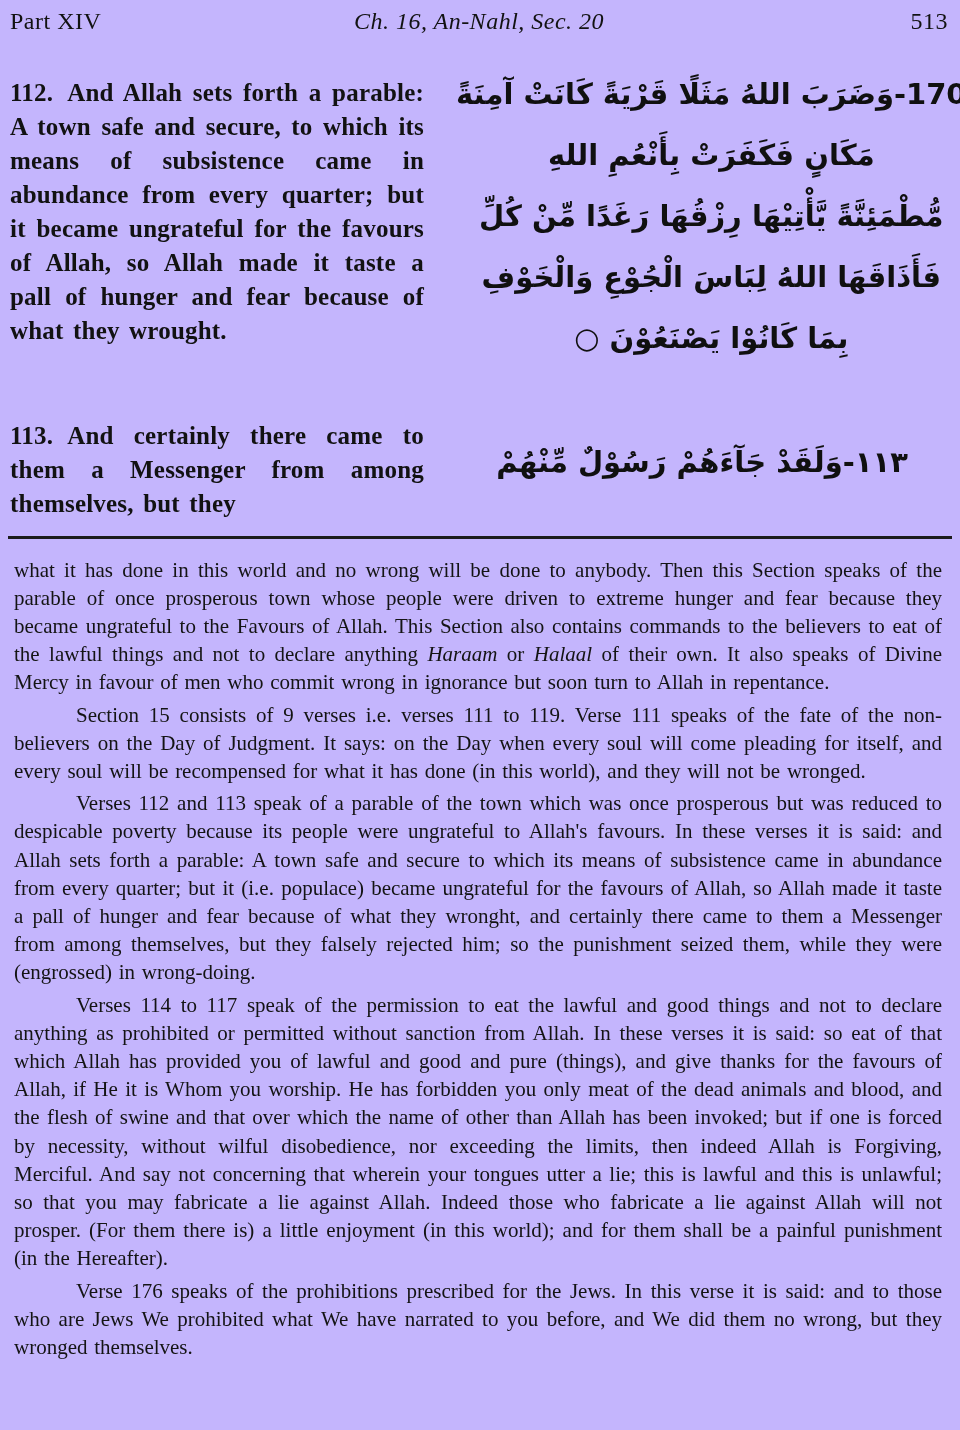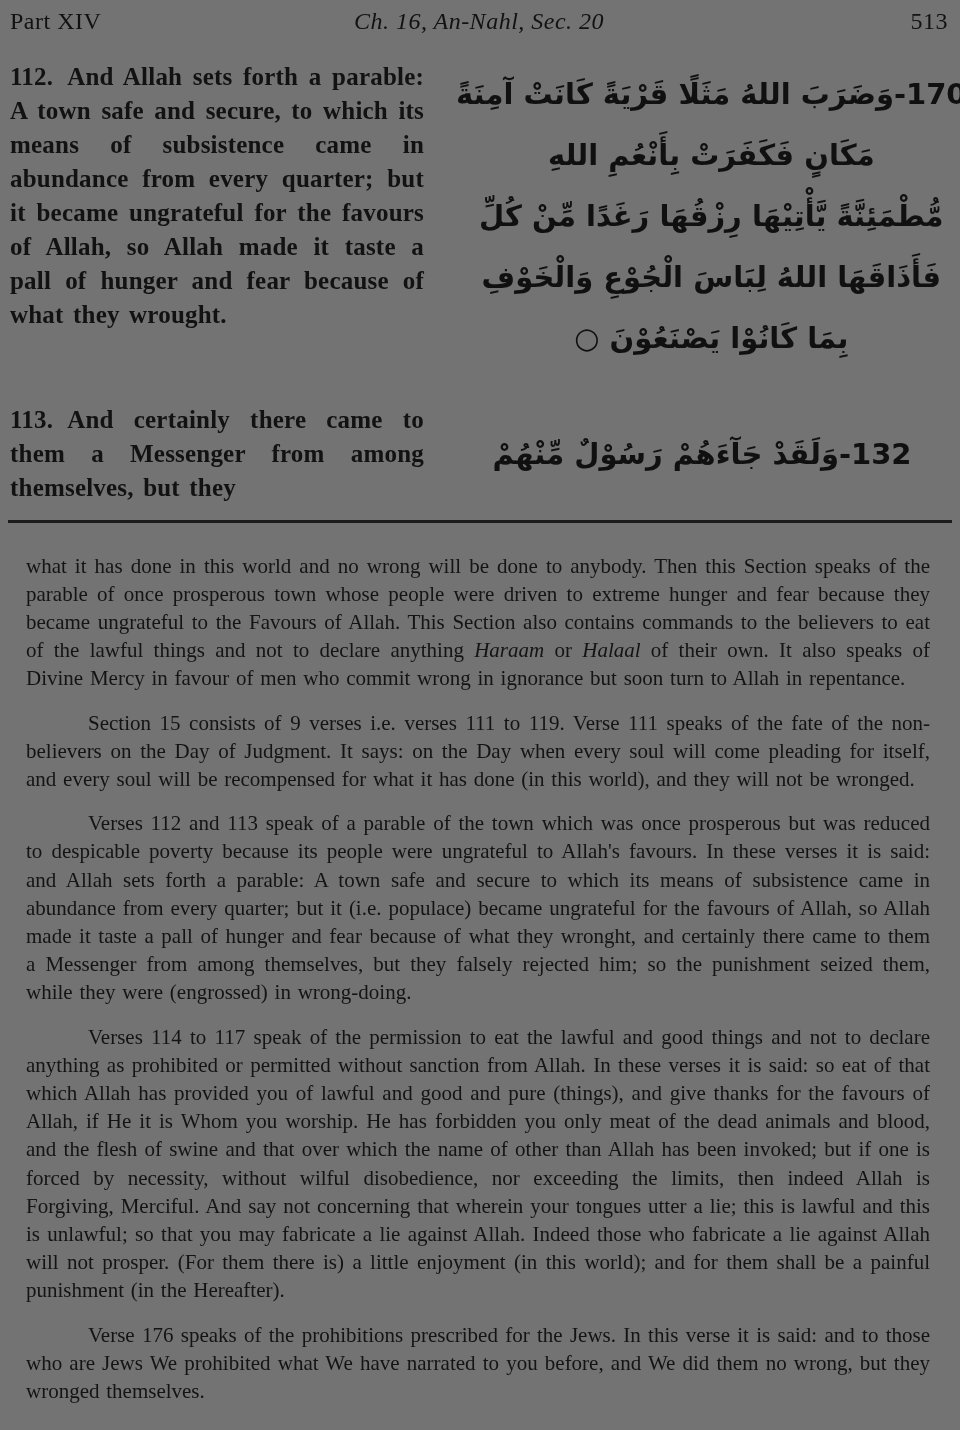--- a/index.html
+++ b/index.html
@@ -1,34 +1,34 @@
 <!DOCTYPE html>
 <html><head>
 <meta charset="utf-8">
 <style>
   html,body { margin:0; padding:0; background:#e8e8e6; }
   .page {
     position:relative; width:960px; height:1430px; margin:0 auto;
-    background:#737373; color:#121212; box-sizing:border-box;
+    background:#c4b5fd; color:#121212; box-sizing:border-box;
     padding:8px 12px 0 10px; overflow:hidden;
     font-family:"Liberation Serif", serif;
   }
   
   .hdr {
     display:grid; grid-template-columns:1fr auto 1fr; align-items:baseline;
     font-size:24px; line-height:1.15; letter-spacing:.5px;
   }
   .hdr .left  { justify-self:start; }
   .hdr .mid   { justify-self:center; font-style:italic; }
   .hdr .right { justify-self:end; }
   
   .verse-row { display:flex; }
   .verse-row.v112 { margin-top:24px; align-items:flex-start; }
   .verse-row.v113 { margin-top:34px; align-items:center; }
-  .col-en { width:420px; flex:none; box-sizing:border-box; padding-right:6px; }
+  .col-en { width:420px; flex:none; box-sizing:border-box; padding-right:6px;margin-top:16px; }
   .col-ar { flex:1; box-sizing:border-box; padding-left:26px; }
   .en-verse {
     margin:0; font-weight:700; font-size:25px; line-height:34px;
     text-align:justify; word-spacing:3px; letter-spacing:.2px;
   }
   .en-verse .vnum { margin-right:14px; }
   .ar-verse {
     direction:rtl; text-align:center;
     font-family:"DejaVu Sans", sans-serif; font-weight:700;
     font-size:29px; color:#101010;
@@ -36,21 +36,21 @@
   .ar-verse .ar-line { line-height:61px; white-space:nowrap; }
   .v112 .ar-verse { margin-top:4px; }
   .v113 .ar-verse .ar-line { line-height:50px; }
   
   .divider { border:none; border-top:3px solid #1c1c1c; margin:15px -4px 11px -2px; }
   
   .commentary {
     font-size:21px; line-height:28.2px; text-align:justify;
     word-spacing:1.5px; color:#141414; padding:2px 2px 0 0;
   }
-  .commentary p { margin:16px; text-indent:62px; }
+  .commentary p { margin:4px; text-indent:62px; }
   .commentary p.cont { text-indent:0; }
   .commentary i { font-style:italic; }
 </style>
 </head>
 <body>
 
 <div class="page">
 
   <div class="hdr">
     <span class="left">Part XIV</span>
@@ -72,21 +72,21 @@
       </div>
     </div>
   </div>
 
   <div class="verse-row v113">
     <div class="col-en">
       <p class="en-verse"><span class="vnum">113.</span><span>And certainly there came to them a Messenger from among themselves, but they</span></p>
     </div>
     <div class="col-ar">
       <div class="ar-verse" dir="rtl">
-        <div class="ar-line">132-وَلَقَدْ جَآءَهُمْ رَسُوْلٌ مِّنْهُمْ</div>
+        <div class="ar-line">۱۱۳-وَلَقَدْ جَآءَهُمْ رَسُوْلٌ مِّنْهُمْ</div>
       </div>
     </div>
   </div>
 
   <hr class="divider">
 
   <div class="commentary">
     <p class="cont"><span>what it has done in this world and no wrong will be done to anybody. Then this Section speaks of the parable of once prosperous town whose people were driven to extreme hunger and fear because they became ungrateful to the Favours of Allah. This Section also contains commands to the believers to eat of the lawful things and not to declare anything </span><i>Haraam</i><span> or </span><i>Halaal</i><span> of their own. It also speaks of Divine Mercy in favour of men who commit wrong in ignorance but soon turn to Allah in repentance.</span></p>
     <p>Section 15 consists of 9 verses i.e. verses 111 to 119. Verse 111 speaks of the fate of the non-believers on the Day of Judgment. It says: on the Day when every soul will come pleading for itself, and every soul will be recompensed for what it has done (in this world), and they will not be wronged.</p>
     <p>Verses 112 and 113 speak of a parable of the town which was once prosperous but was reduced to despicable poverty because its people were ungrateful to Allah's favours. In these verses it is said: and Allah sets forth a parable: A town safe and secure to which its means of subsistence came in abundance from every quarter; but it (i.e. populace) became ungrateful for the favours of Allah, so Allah made it taste a pall of hunger and fear because of what they wronght, and certainly there came to them a Messenger from among themselves, but they falsely rejected him; so the punishment seized them, while they were (engrossed) in wrong-doing.</p>

